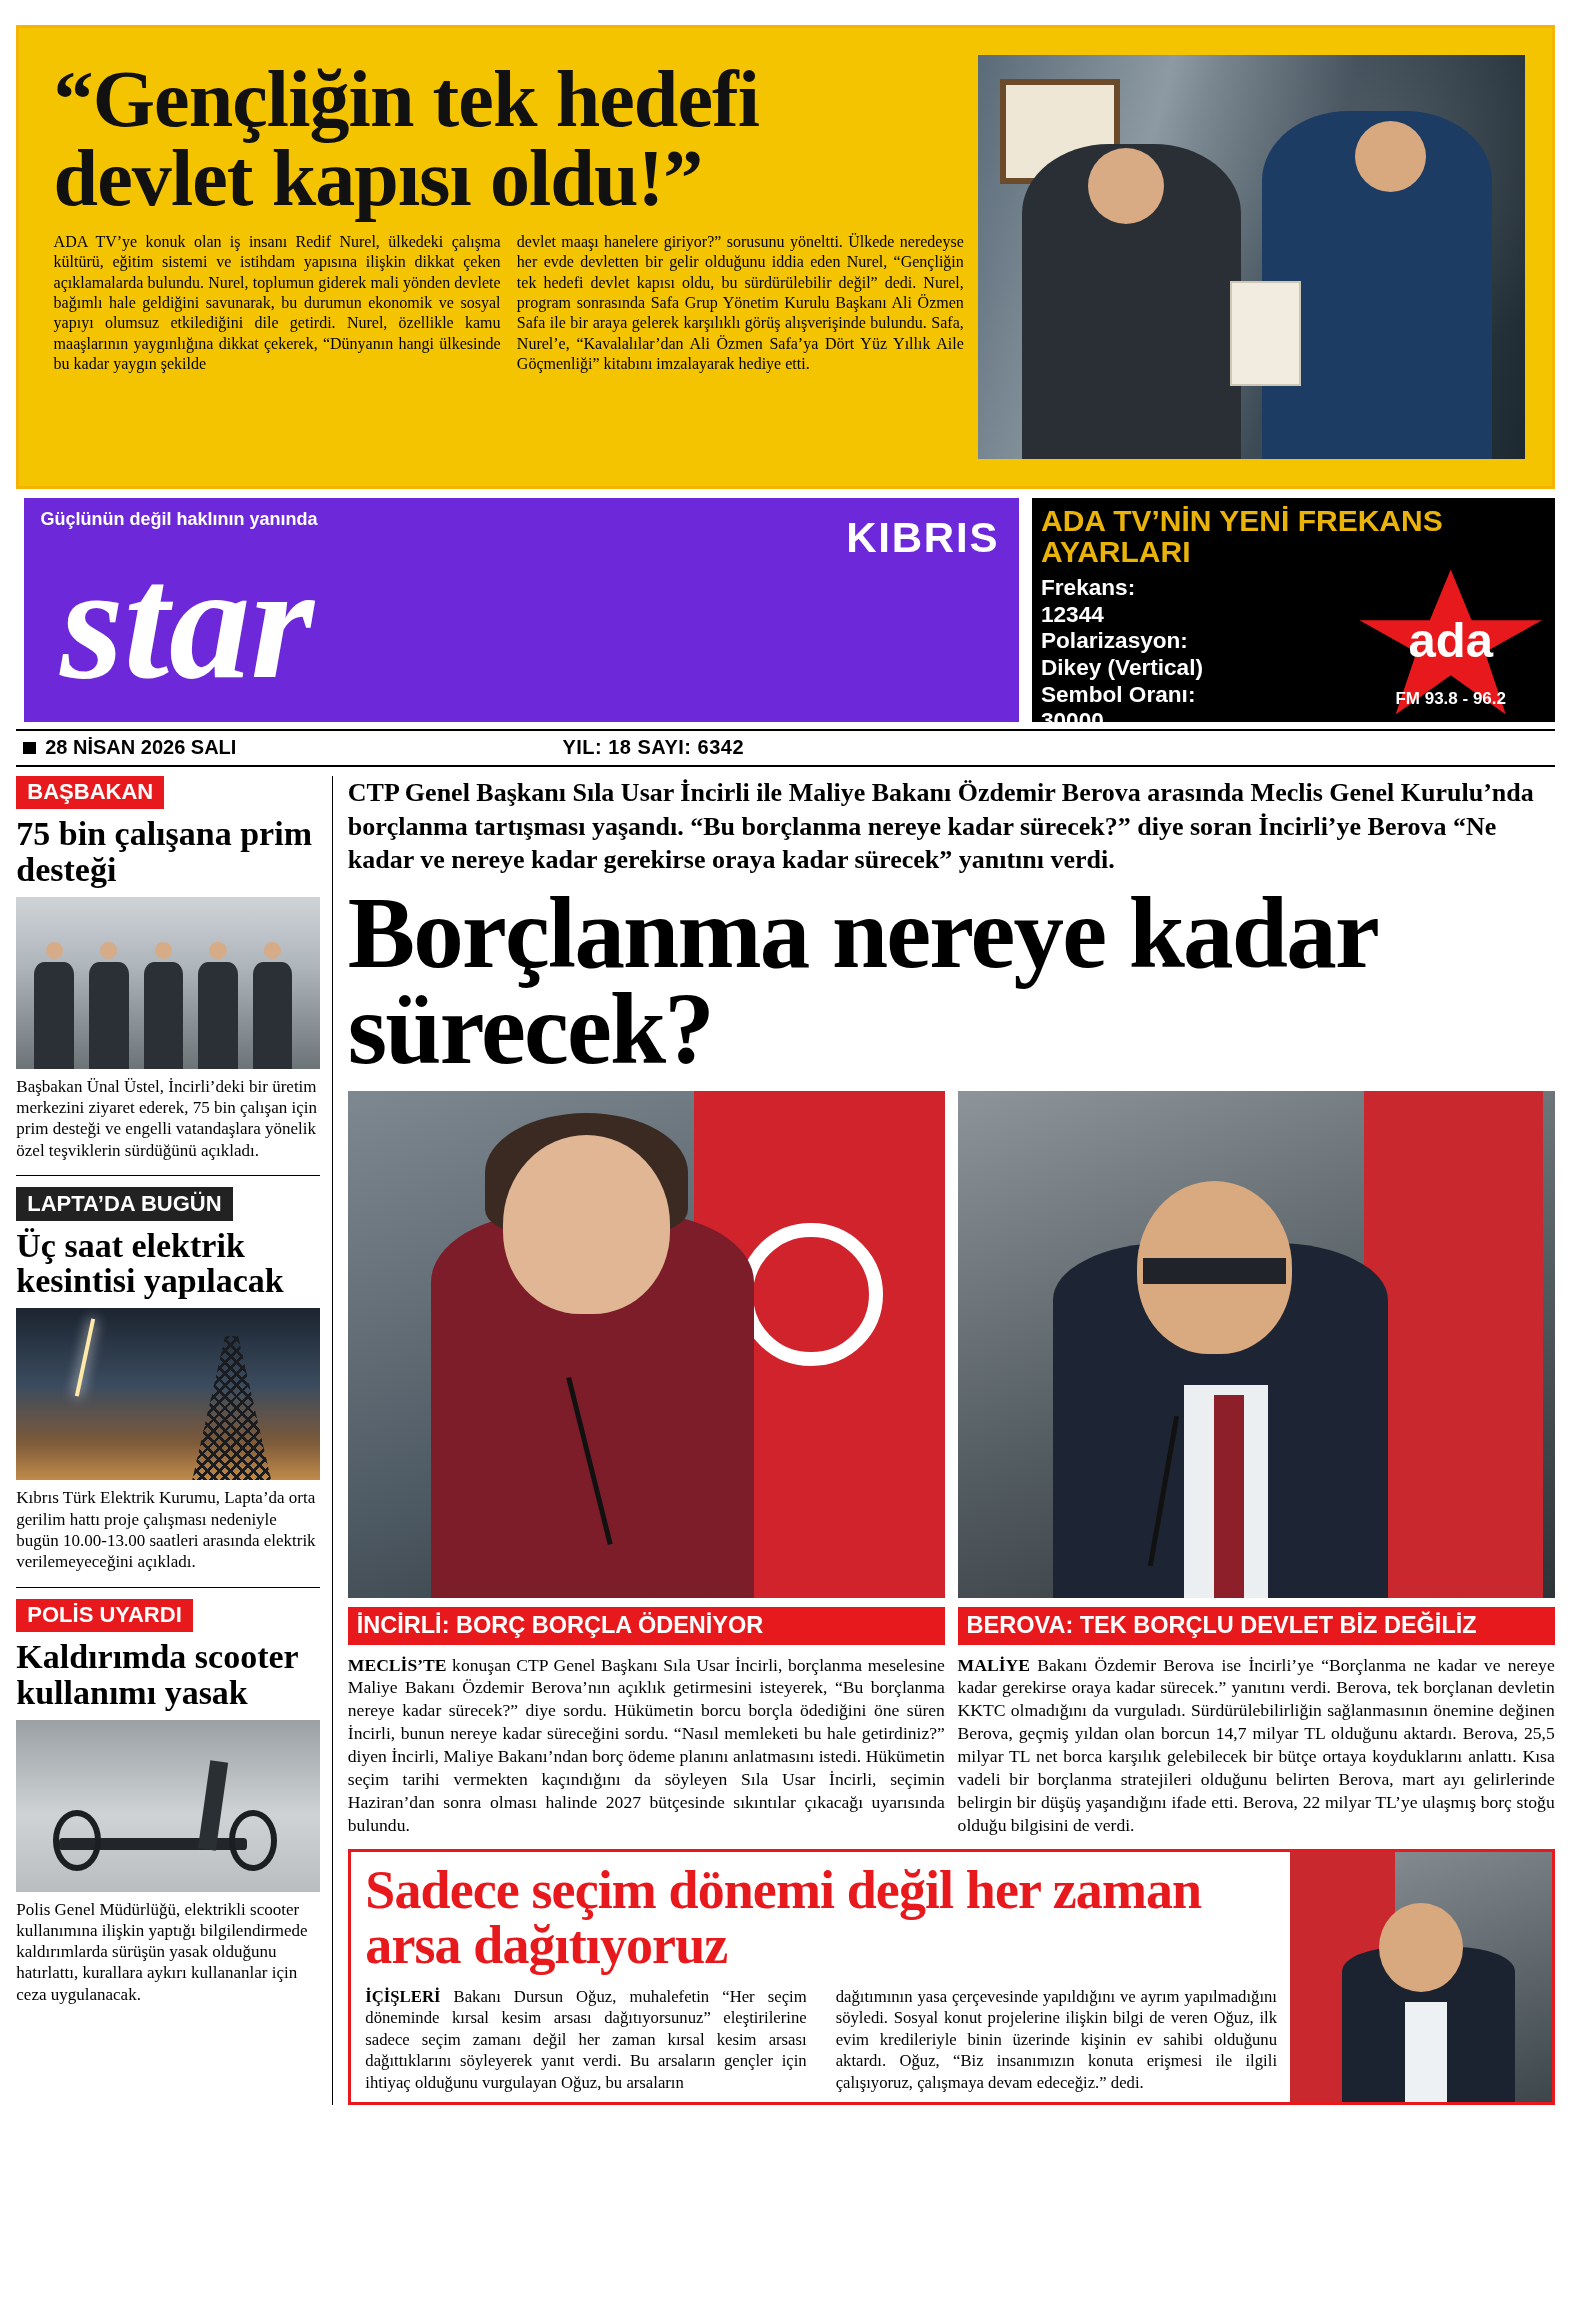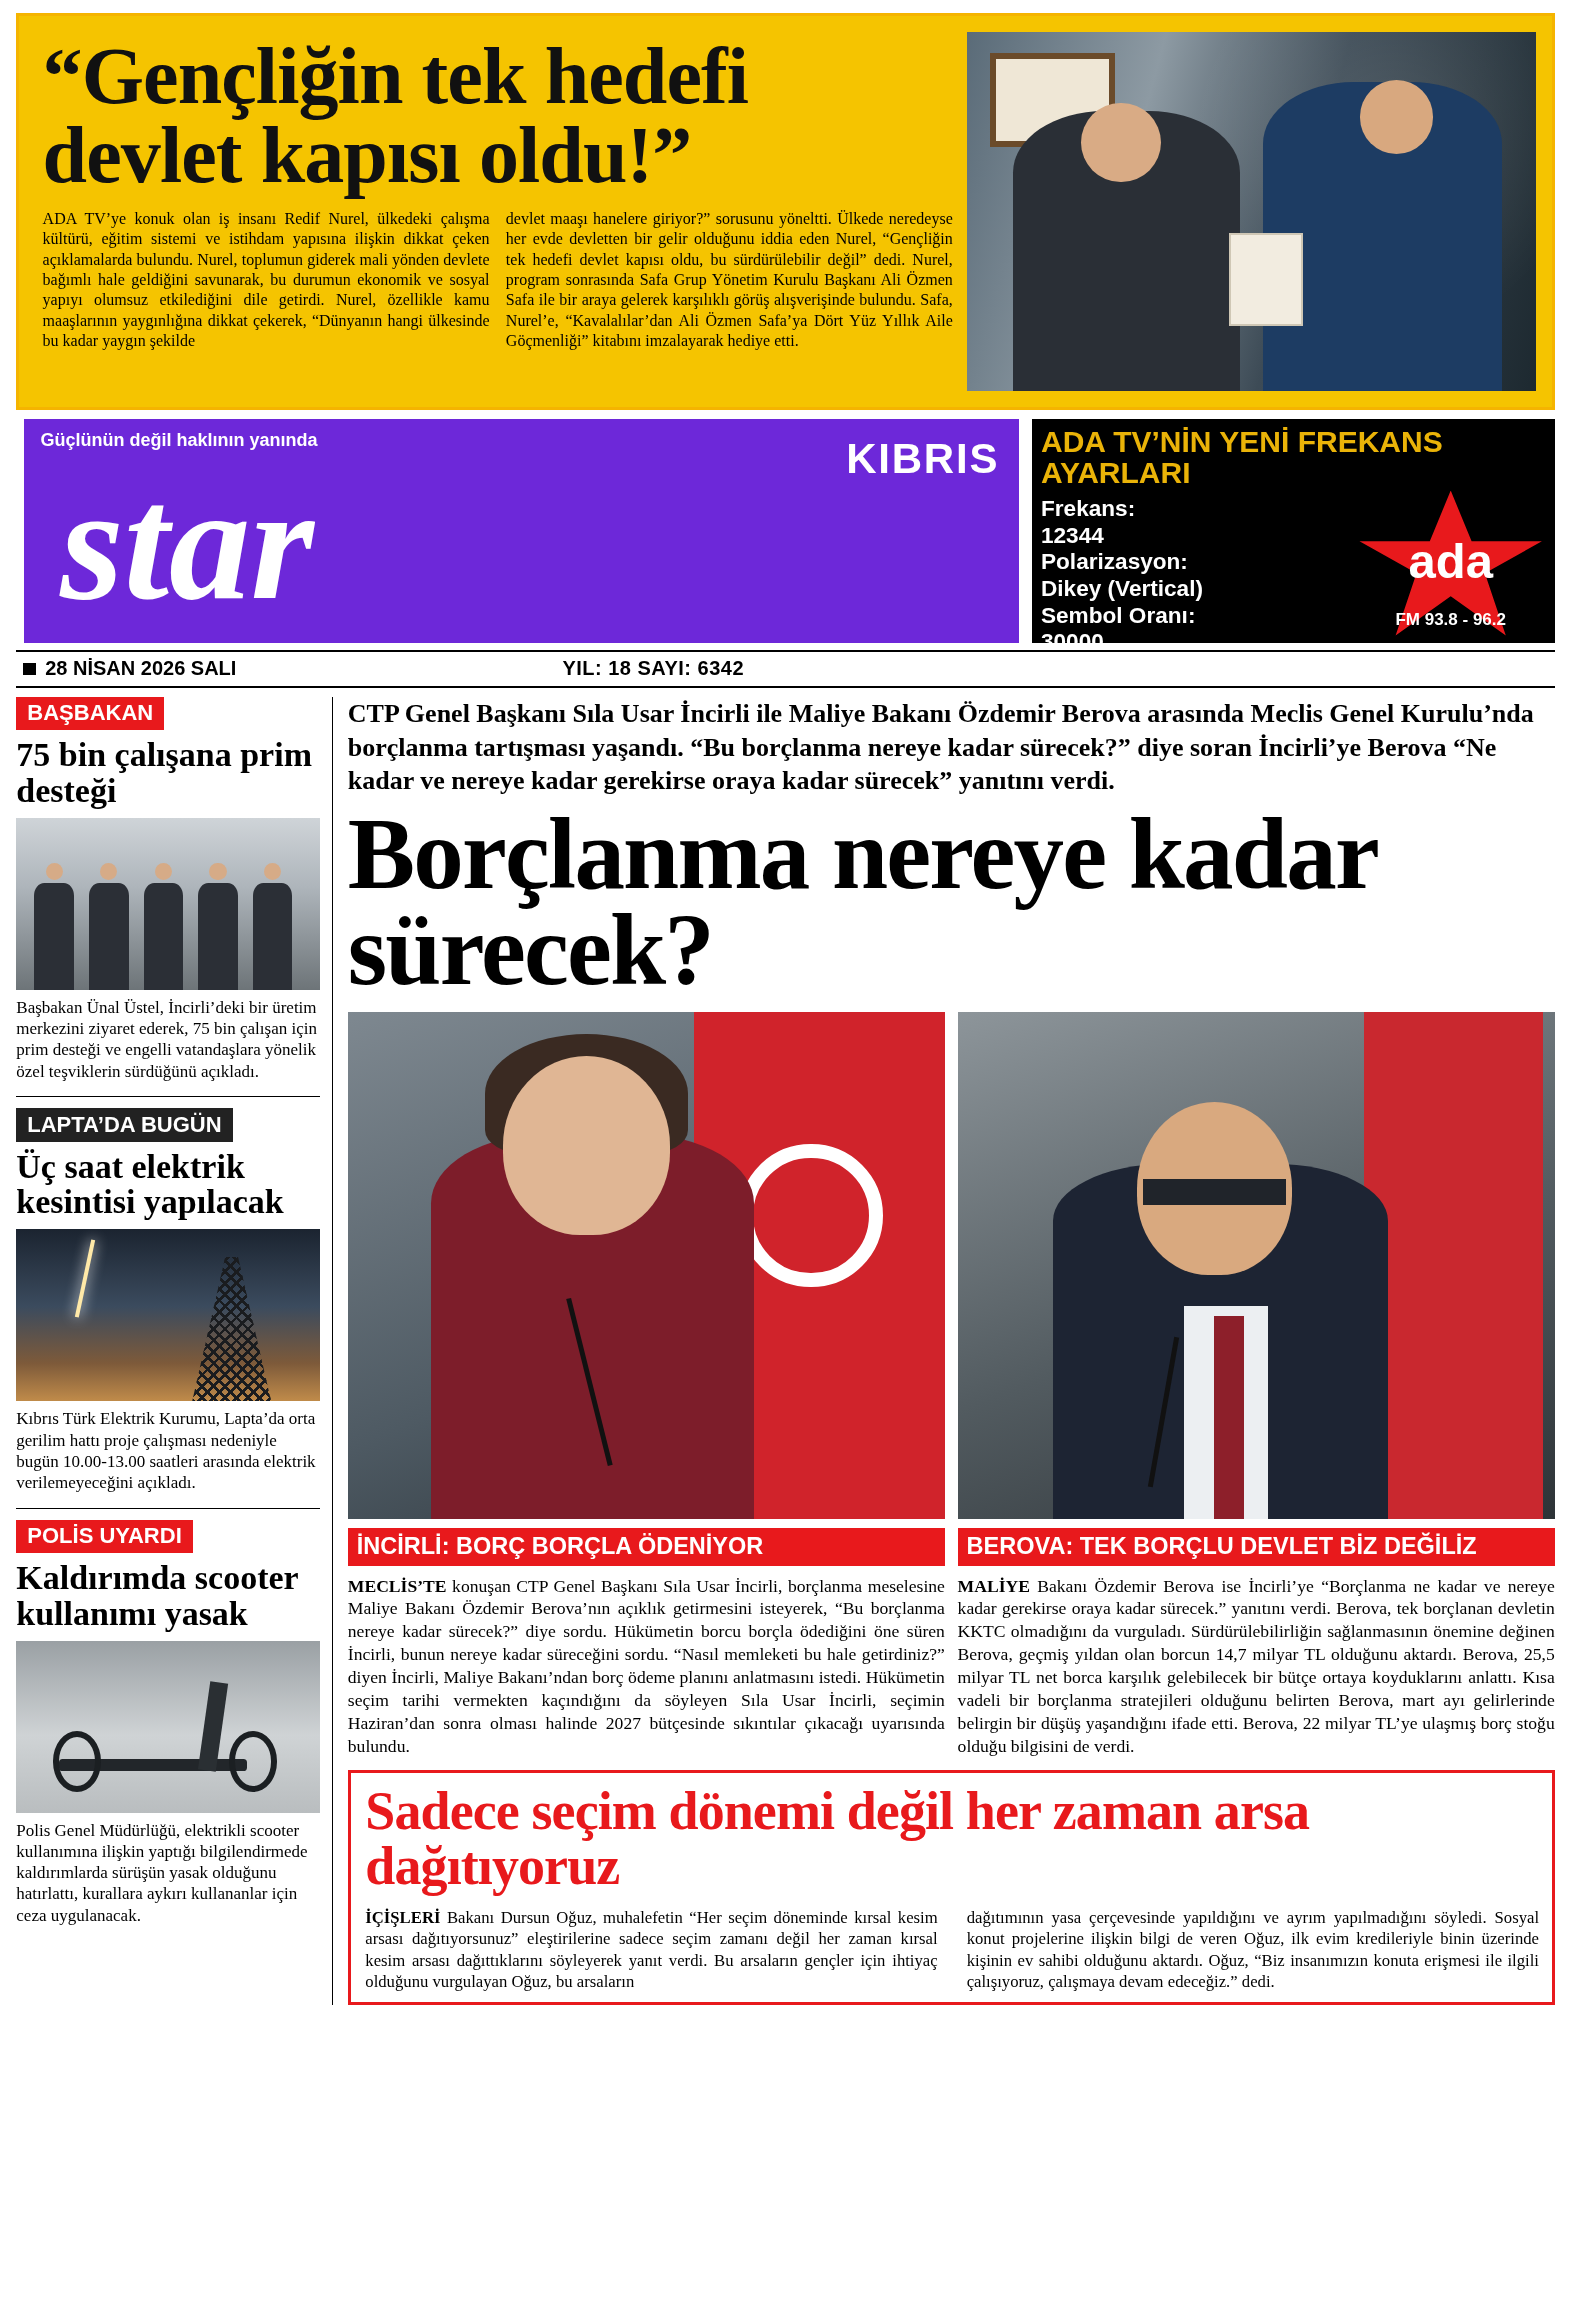--- a/index.html
+++ b/index.html
@@ -10,22 +10,23 @@
     font-family: "Liberation Serif", serif;
     color: #000;
   }
   .page { width:1571px; min-height:2316px; position:relative; padding: 12.7px 16.3px 9px 16.3px; }
 
   
   .topbanner {
     border: 3.6px solid #f5b400;
     background: #f5c400;
     display:flex;
-    padding: 7px;
-    height: 397px;
+    padding: 18px;
+    height: 464px;
+    margin-top: 12px;
   }
   .topbanner .left { width: 941px; padding: 11px 14.5px 9px 16.3px; display:flex; flex-direction:column; }
   .topbanner .right { flex:1; padding: 9px 9px 9px 0; }
   .top-head {
     font-family: "Liberation Serif", serif;
     font-weight: 700;
     font-size: 80px;
     line-height: 0.98;
     letter-spacing: -0.9px;
     color:#111;
@@ -156,21 +157,21 @@
   .ph-b .mic{ position:absolute; left:34%; bottom:6%; width:4.5px; height:30%; background:#111; transform:rotate(10deg);}
 
   .subbars { display:flex; gap:12.7px; margin-top:9px; }
   .subbar { width:50%; background:#e8191c; color:#fff; font-family:"Liberation Sans",sans-serif;
     font-weight:700; font-size:23.5px; padding:5.4px 9px; }
   .subcols { display:flex; gap:12.7px; margin-top:9px; }
   .subcols .col { width:50%; font-size:17.6px; line-height:1.3; text-align:justify; }
   .subcols b { font-weight:700; }
 
   
-  .bottombox { border:3.6px solid #e8191c; margin-top:12.7px; display:flex;flex-direction:column; }
+  .bottombox { border:3.6px solid #e8191c; margin-top:12.7px; display:flex; }
   .bb-left { flex:1; padding:11px 12.7px 9px 14.5px; }
   .bb-title { font-family:"Liberation Serif",serif; font-weight:700; color:#e8191c;
     font-size:54px; line-height:1.02; letter-spacing:-0.9px; }
   .bb-cols { display:flex; gap:29px; margin-top:12.7px; font-size:16.7px; line-height:1.28; text-align:justify; }
   .bb-cols .c { width:50%; }
   .bb-right { width: 262px; position:relative; overflow:hidden; background:linear-gradient(160deg,#8b9398,#3d464b); }
   .bb-right .flag{ position:absolute; left:0; top:0; width:40%; height:100%; background:#c9282f;}
   .bb-right .pers{ position:absolute; left:20%; bottom:0; width:66%; height:62%; background:#1b2230; border-radius:34% 34% 0 0 / 16% 16% 0 0;}
   .bb-right .face{ position:absolute; left:34%; bottom:44%; width:32%; padding-top:34%; background:#d8a87f; border-radius:50%;}
   .bb-right .shirt{ position:absolute; left:44%; bottom:0; width:16%; height:40%; background:#eef1f3;}

